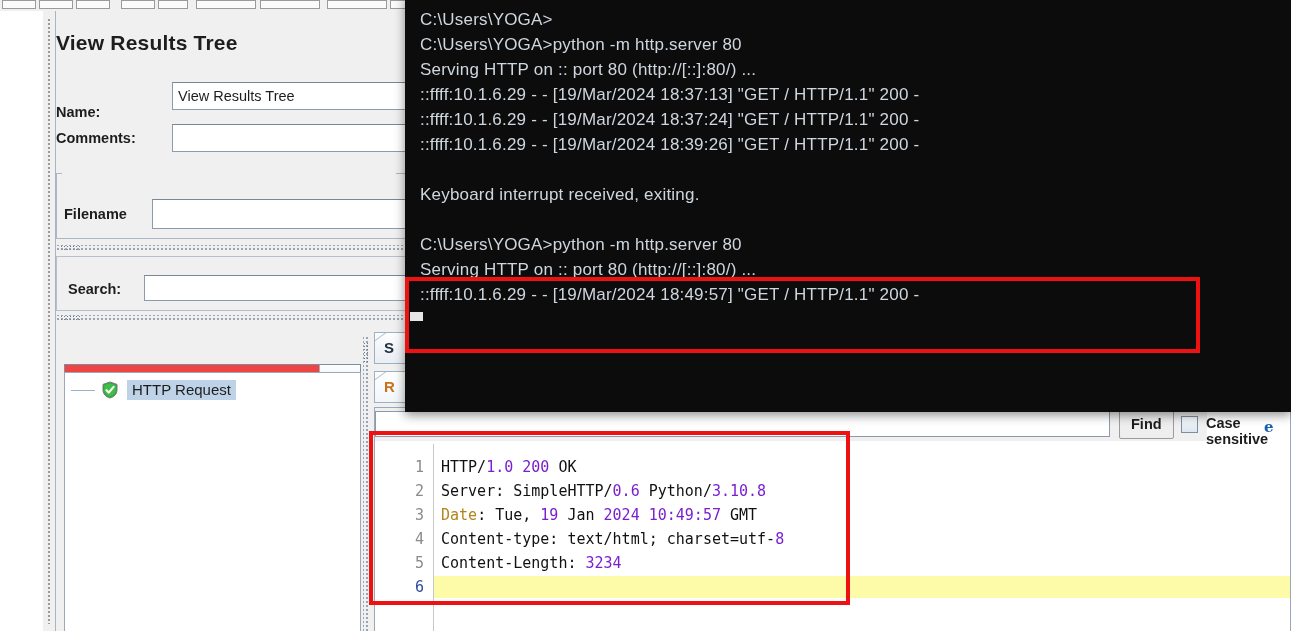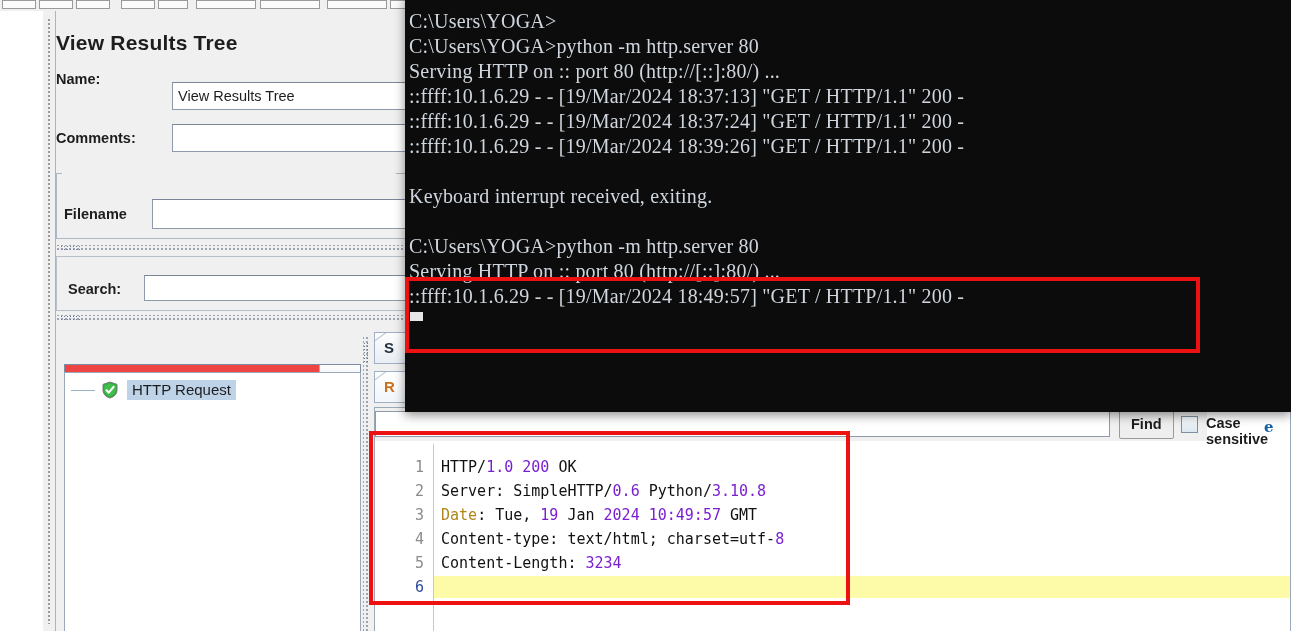--- a/index.html
+++ b/index.html
@@ -83,21 +83,21 @@
   .hl-row{position:absolute;left:59px;background:#fdfaa8;}
   .tk-num{color:#7a1fd0;margin-top:40px;}
   .tk-key{color:#b2851a;}
 
   
   .ie-icon{position:absolute;font-family:"DejaVu Serif",serif;font-size:15px;font-weight:bold;color:#1560a8;}
 
   
   .console{position:absolute;background:#0c0c0c;overflow:hidden;
            box-shadow:0 3px 10px rgba(0,0,0,.45);}
-  .cons-line{position:absolute;left:4px;font-family:Liberation Serif, serif;font-size:20px;color:#cfd6de;white-space:pre;letter-spacing:0.2px;}
+  .cons-line{position:absolute;left:15px;font-family:Liberation Sans, sans-serif;font-size:17px;color:#cfd6de;white-space:pre;letter-spacing:0.2px;}
   .caret{position:absolute;width:13px;height:9px;background:#e6e6e6;}
 
   
   .redbox{position:absolute;border:4px solid #ee1111;box-sizing:border-box;pointer-events:none;}
 </style>
 </head>
 <body>
 
 <div id="root">
 
@@ -116,21 +116,21 @@
 
   <div class="jm-leftstrip"></div>
   <div class="jm-leftstrip2"></div>
   <div class="dotcol"></div>
   <div class="jm-splitline"></div>
 
   <div class="jm-panel">
 
     <div class="panel-title">View Results Tree</div>
 
-    <div class="field-label" style="left:0px;top:60px;">Name:</div>
+    <div class="field-label" style="left:0px;top:93px;">Name:</div>
     <div class="text-input" style="left:116px;top:71px;width:560px;height:28px;">View Results Tree</div>
 
     <div class="field-label" style="left:0px;top:119px;">Comments:</div>
     <div class="text-input" style="left:116px;top:113px;width:560px;height:28px;"></div>
 
     <div class="group-box" style="left:0px;top:162px;width:560px;height:66px;">
       <div class="gb-top-l"></div>
     </div>
     <div class="group-box-topline" style="left:0px;top:162px;width:6px;"></div>
     <div class="group-box-topline" style="left:340px;top:162px;width:220px;"></div>

